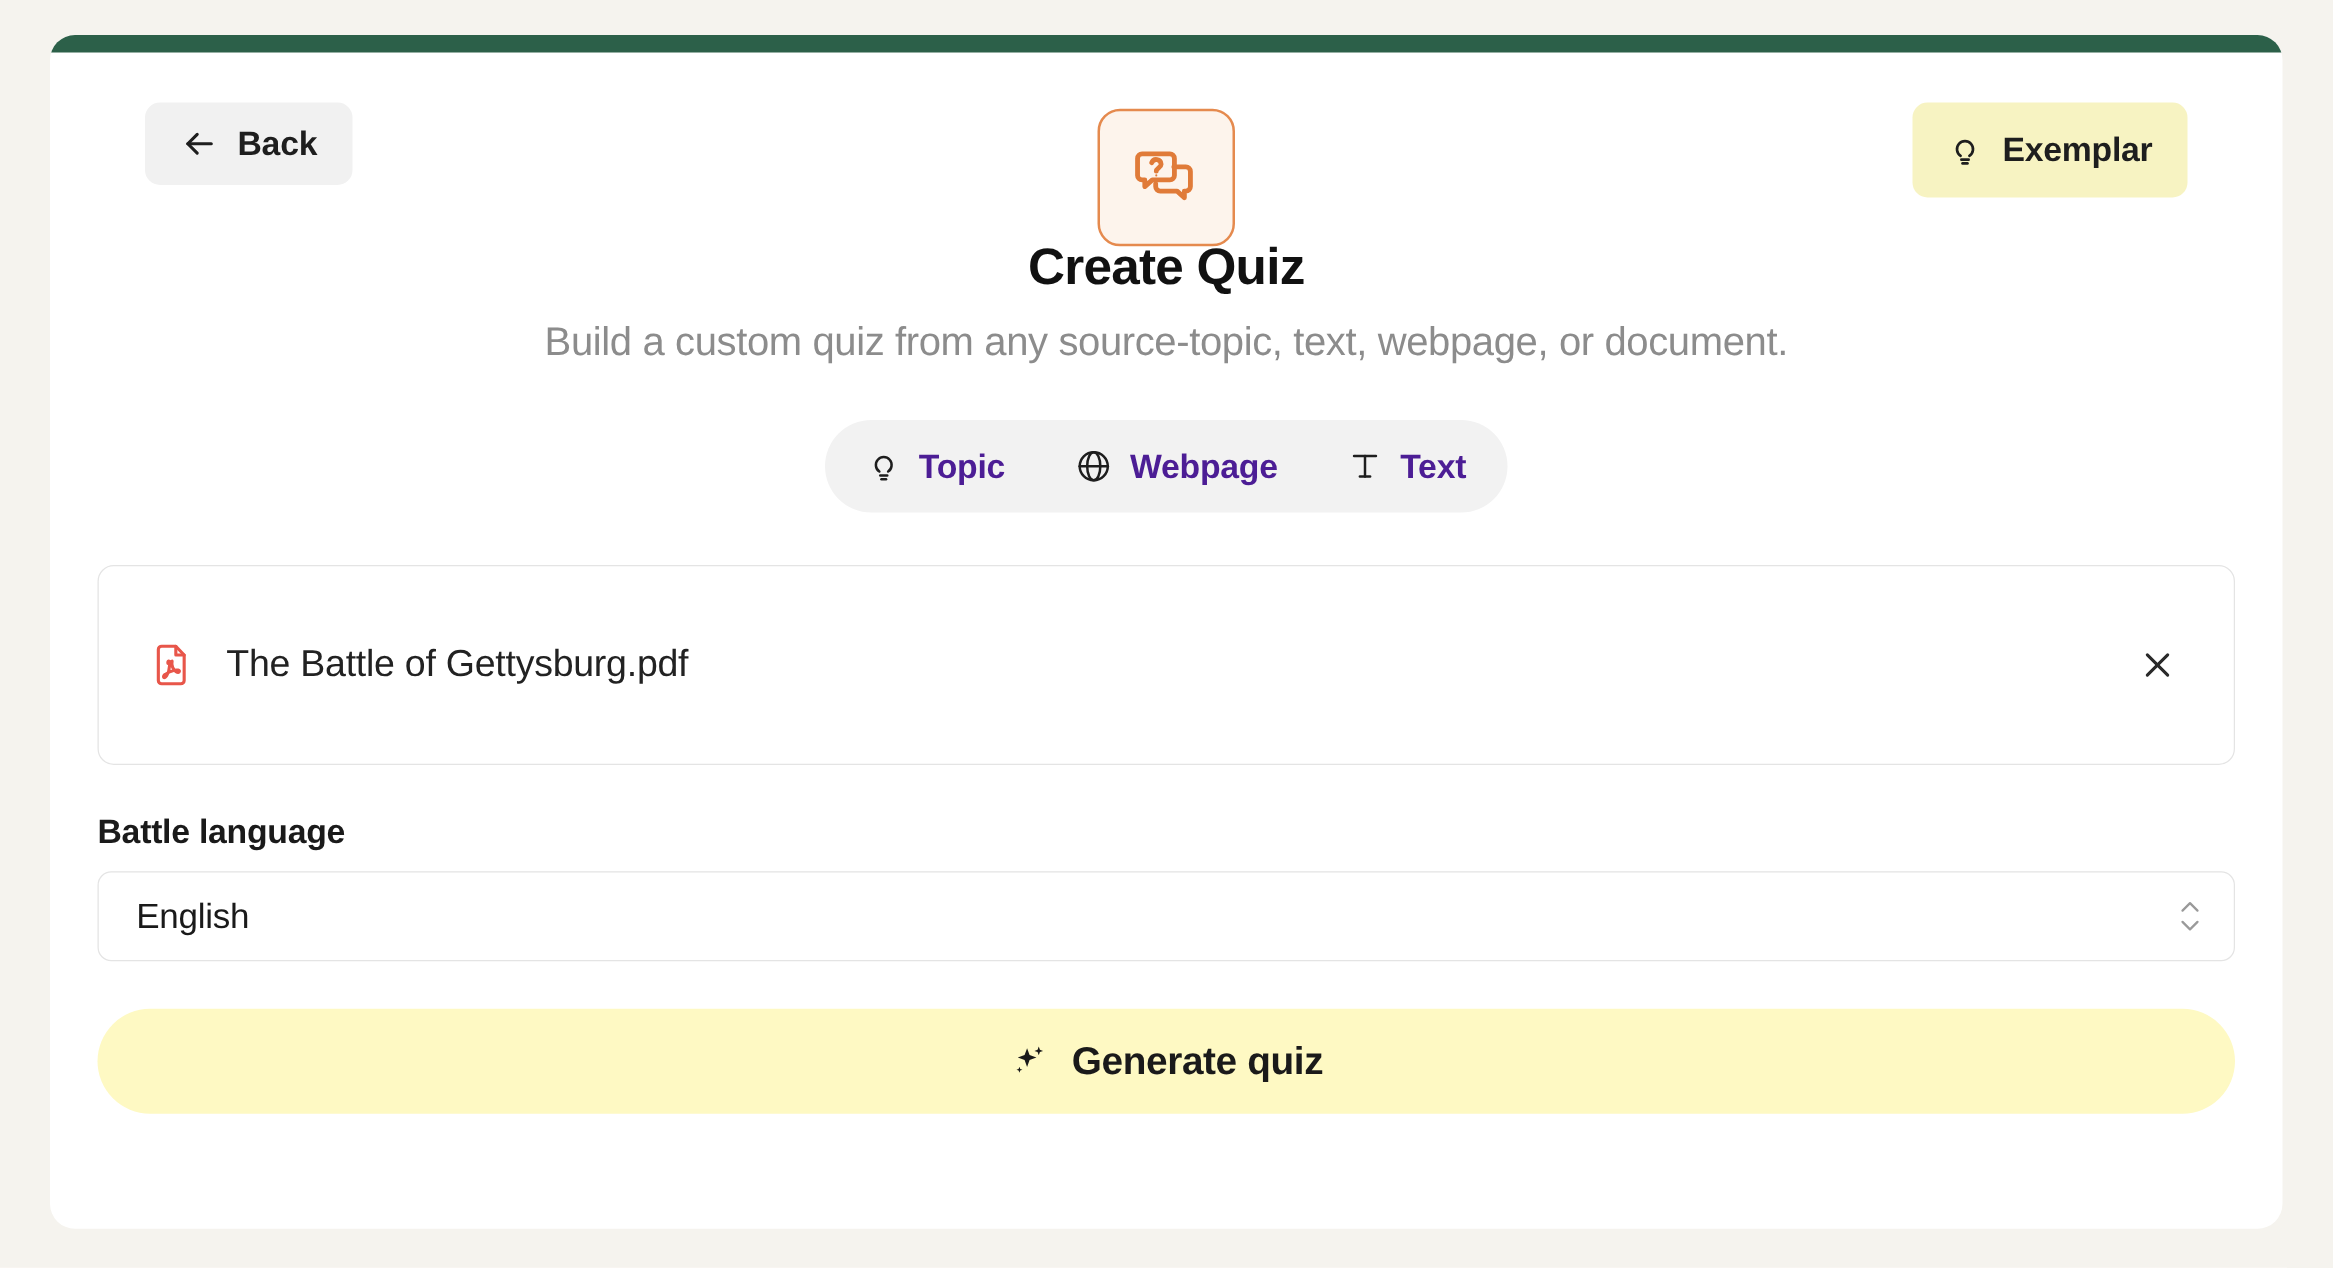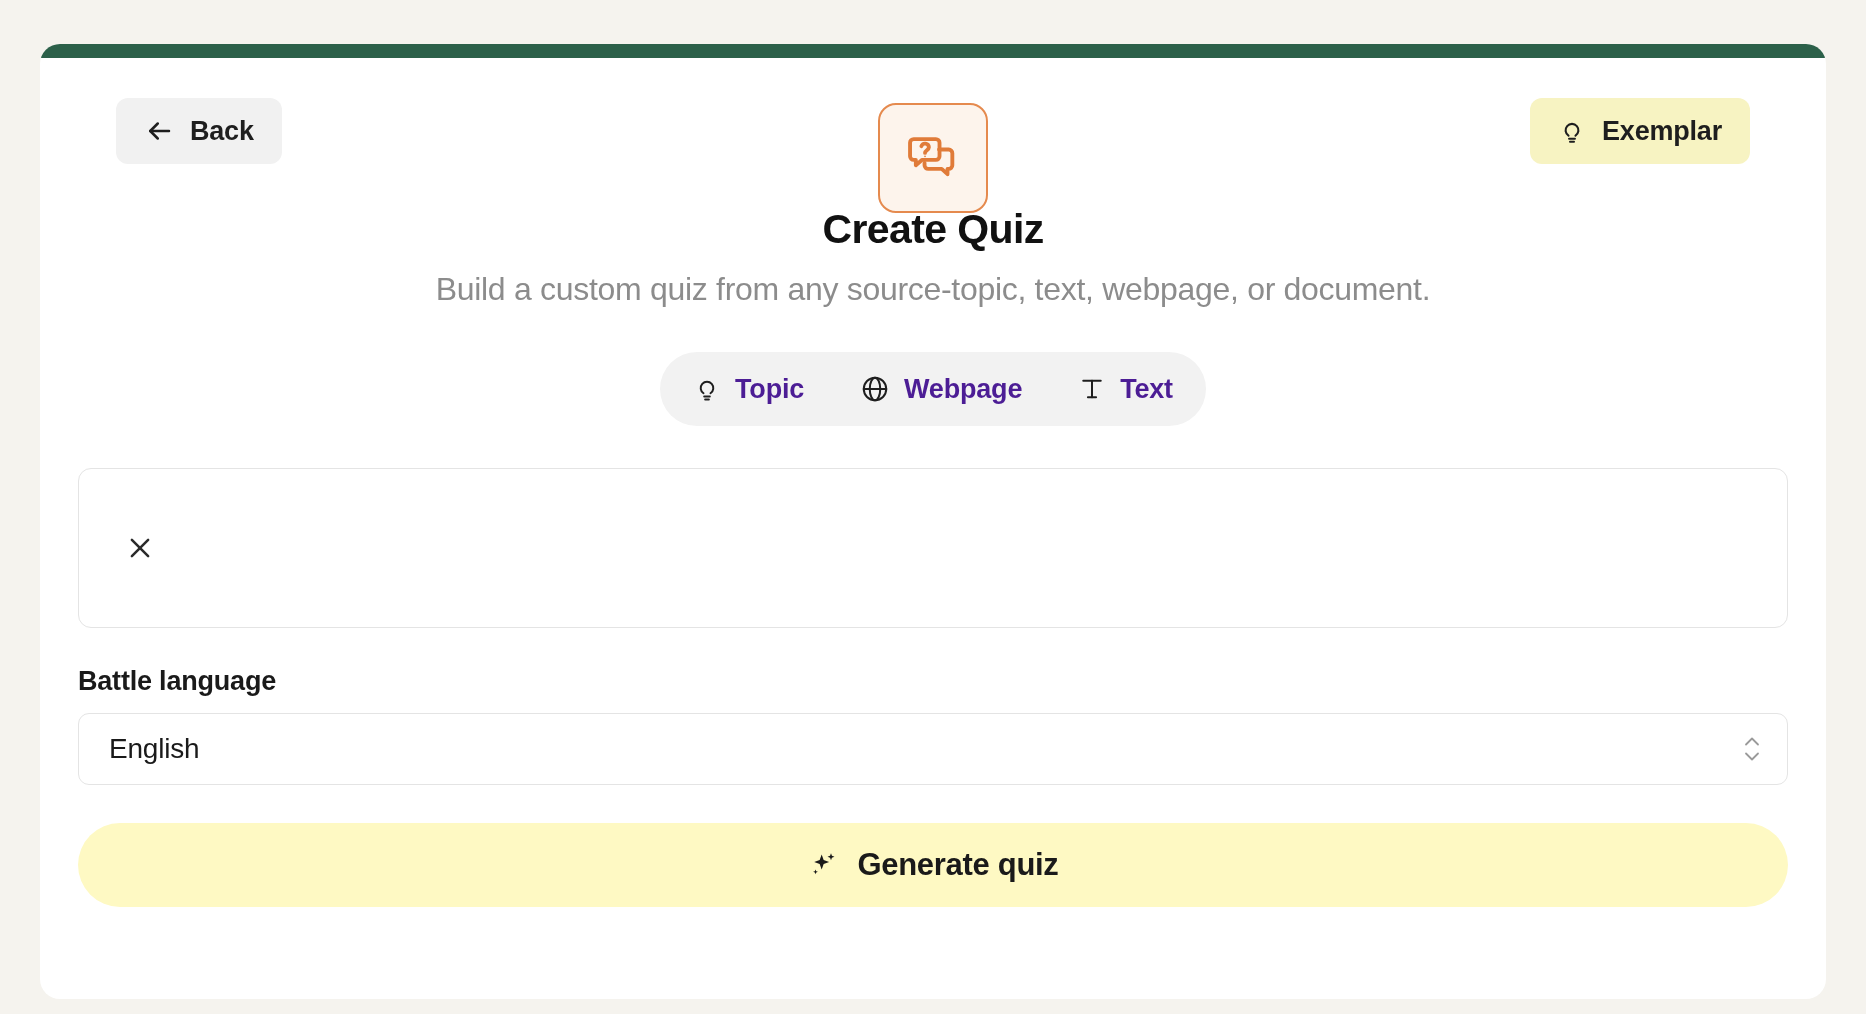--- a/index.html
+++ b/index.html
@@ -16,21 +16,21 @@
     position: relative;
     width: 1866px;
     height: 1014px;
     background: #F5F3EE;
   }
 
   
   .card {
     position: absolute;
     left: 40px;
-    top: 44px;
+    top: 28px;
     width: 1786px;
     height: 955px;
     background: #FFFFFF;
     border-radius: 20px;
     overflow: hidden;
   }
 
   .card-topbar {
     height: 14px;
     width: 100%;
@@ -70,21 +70,21 @@
     letter-spacing: -0.2px;
   }
 
   .exemplar-button {
     position: absolute;
     right: 38px;
     top: 40px;
     display: flex;
     align-items: center;
     gap: 16px;
-    height: 66px;
+    height: 76px;
     padding: 0 28px;
     background: #F7F3C2;
     border: none;
     border-radius: 12px;
     cursor: pointer;
   }
   .exemplar-button .label {
     font-size: 27px;
     font-weight: 700;
     color: #1E1E1E;
@@ -340,20 +340,30 @@
               </svg>
             </span>
             <span>Text</span>
           </button>
 
 
         </div>
       </div>
 
       <div class="file-box">
+        <div class="file-left">
+          <span>
+            <svg width="40" height="40" viewBox="0 0 24 24" fill="none" stroke="#E8564A" stroke-width="1.5" stroke-linecap="round" stroke-linejoin="round">
+              <path d="M14.2 3H7.4A1.6 1.6 0 0 0 5.8 4.6v14.8A1.6 1.6 0 0 0 7.4 21h9.2a1.6 1.6 0 0 0 1.6-1.6V7.2z"></path>
+              <polyline points="14.2 3 14.2 7.2 18.2 7.2"></polyline>
+              <path d="M12.4 10.2c-.5 2 .6 4.1 1.9 5 .8.5 1.5.4 1.6-.1.1-.6-1-.9-2.4-.6-1.5.3-3.1 1-4.4 2-.7.5-1 1.1-.7 1.4.3.3.9 0 1.4-.8.7-1.1 1.3-2.9 1.4-4.8.1-1.3 0-2.1-.4-2.2-.3-.1-.5.4-.4 1.1z"></path>
+            </svg>
+          </span>
+          <span class="file-name">The Battle of Gettysburg.pdf</span>
+        </div>
         <button class="file-remove">
           <span>
             <svg width="30" height="30" viewBox="0 0 24 24" fill="none" stroke="#2A2A2A" stroke-width="2" stroke-linecap="round">
               <line x1="5.5" y1="5.5" x2="18.5" y2="18.5"></line>
               <line x1="18.5" y1="5.5" x2="5.5" y2="18.5"></line>
             </svg>
           </span>
         </button>
       </div>
 

